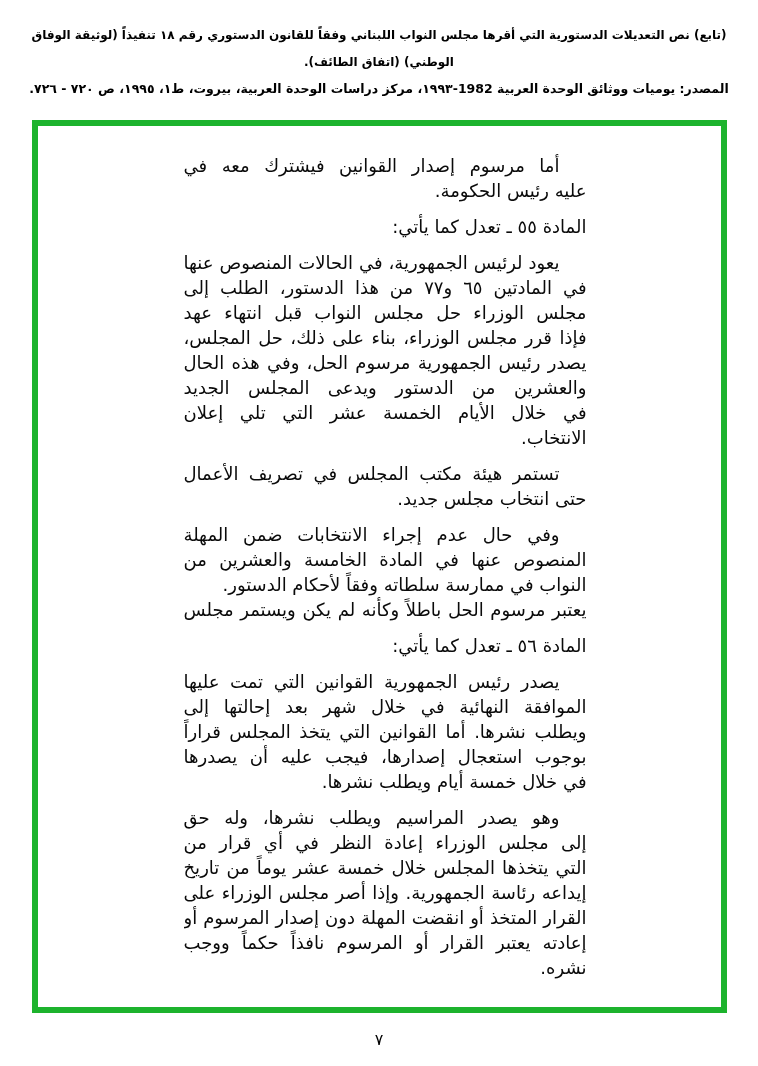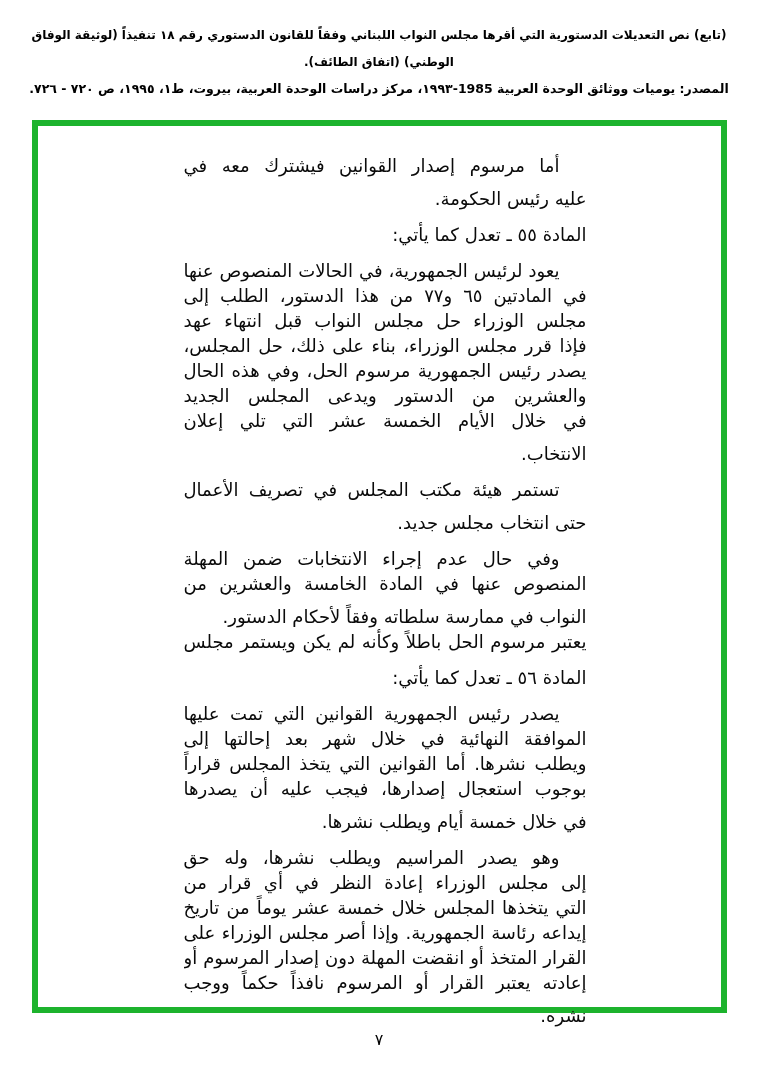--- a/index.html
+++ b/index.html
@@ -58,42 +58,41 @@
     text-align: justify;
     text-align-last: justify;
     color: #0a0a0a;
   }
   .line.first {
     padding-right: 27px;
   }
   .line.last {
     text-align: center;
     text-align-last: right;
-    margin-top: 8px;
   }
   .heading .line {
     text-align: left;
     text-align-last: right;
   }
   .page-number {
     margin-top: 17px;
     text-align: center;
     font-size: 16px;
     color: #000000;
   }
 </style>
 </head>
 <body>
 
 <div class="page">
 
   <header class="page-header">
     <div class="title-line">(تابع) نص التعديلات الدستورية التي أقرها مجلس النواب اللبناني وفقاً للقانون الدستوري رقم ١٨ تنفيذاً (لوثيقة الوفاق</div>
     <div class="title-line">الوطني) (اتفاق الطائف).</div>
-    <div class="source-line">المصدر: يوميات ووثائق الوحدة العربية 1985-١٩٩٣، مركز دراسات الوحدة العربية، بيروت، ط١، ١٩٩٥، ص ٧٢٠ - ٧٢٦.</div>
+    <div class="source-line">المصدر: يوميات ووثائق الوحدة العربية 1982-١٩٩٣، مركز دراسات الوحدة العربية، بيروت، ط١، ١٩٩٥، ص ٧٢٠ - ٧٢٦.</div>
   </header>
 
   <div class="green-box">
     <div class="text-column">
 
       <div class="block paragraph">
         <div class="line first">أما مرسوم إصدار القوانين فيشترك معه في التوقيع</div>
         <div class="line last">عليه رئيس الحكومة.</div>
       </div>
 

